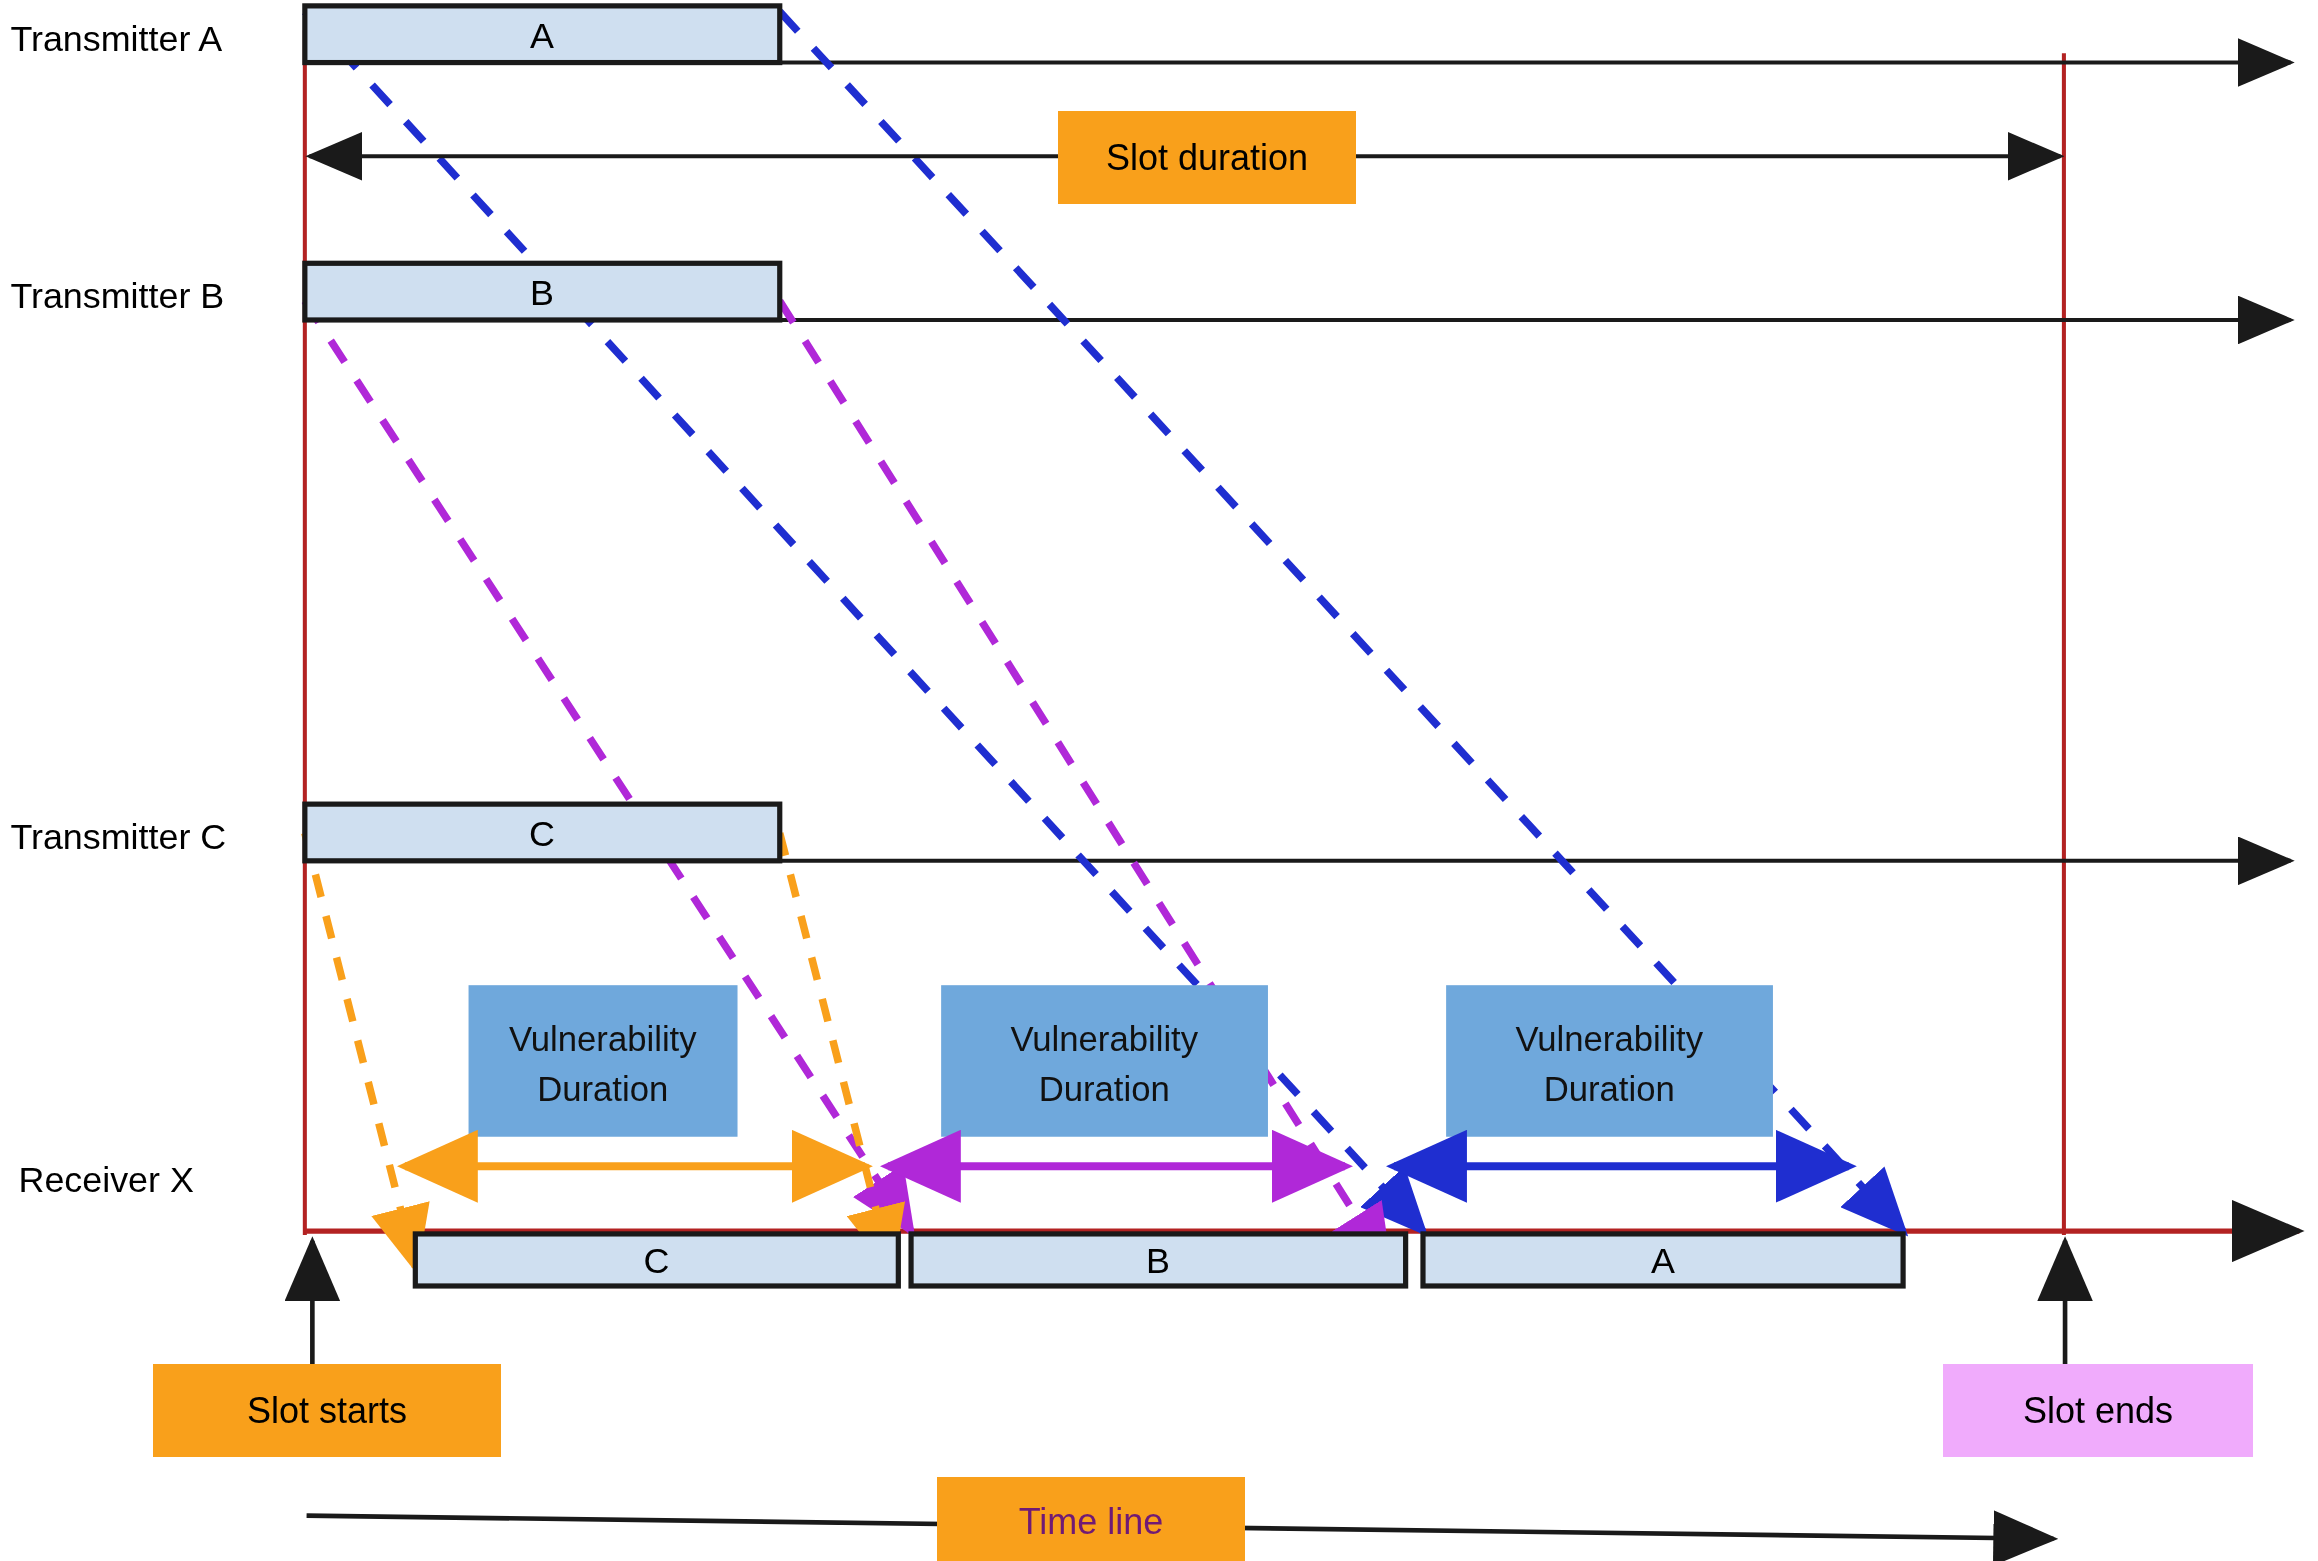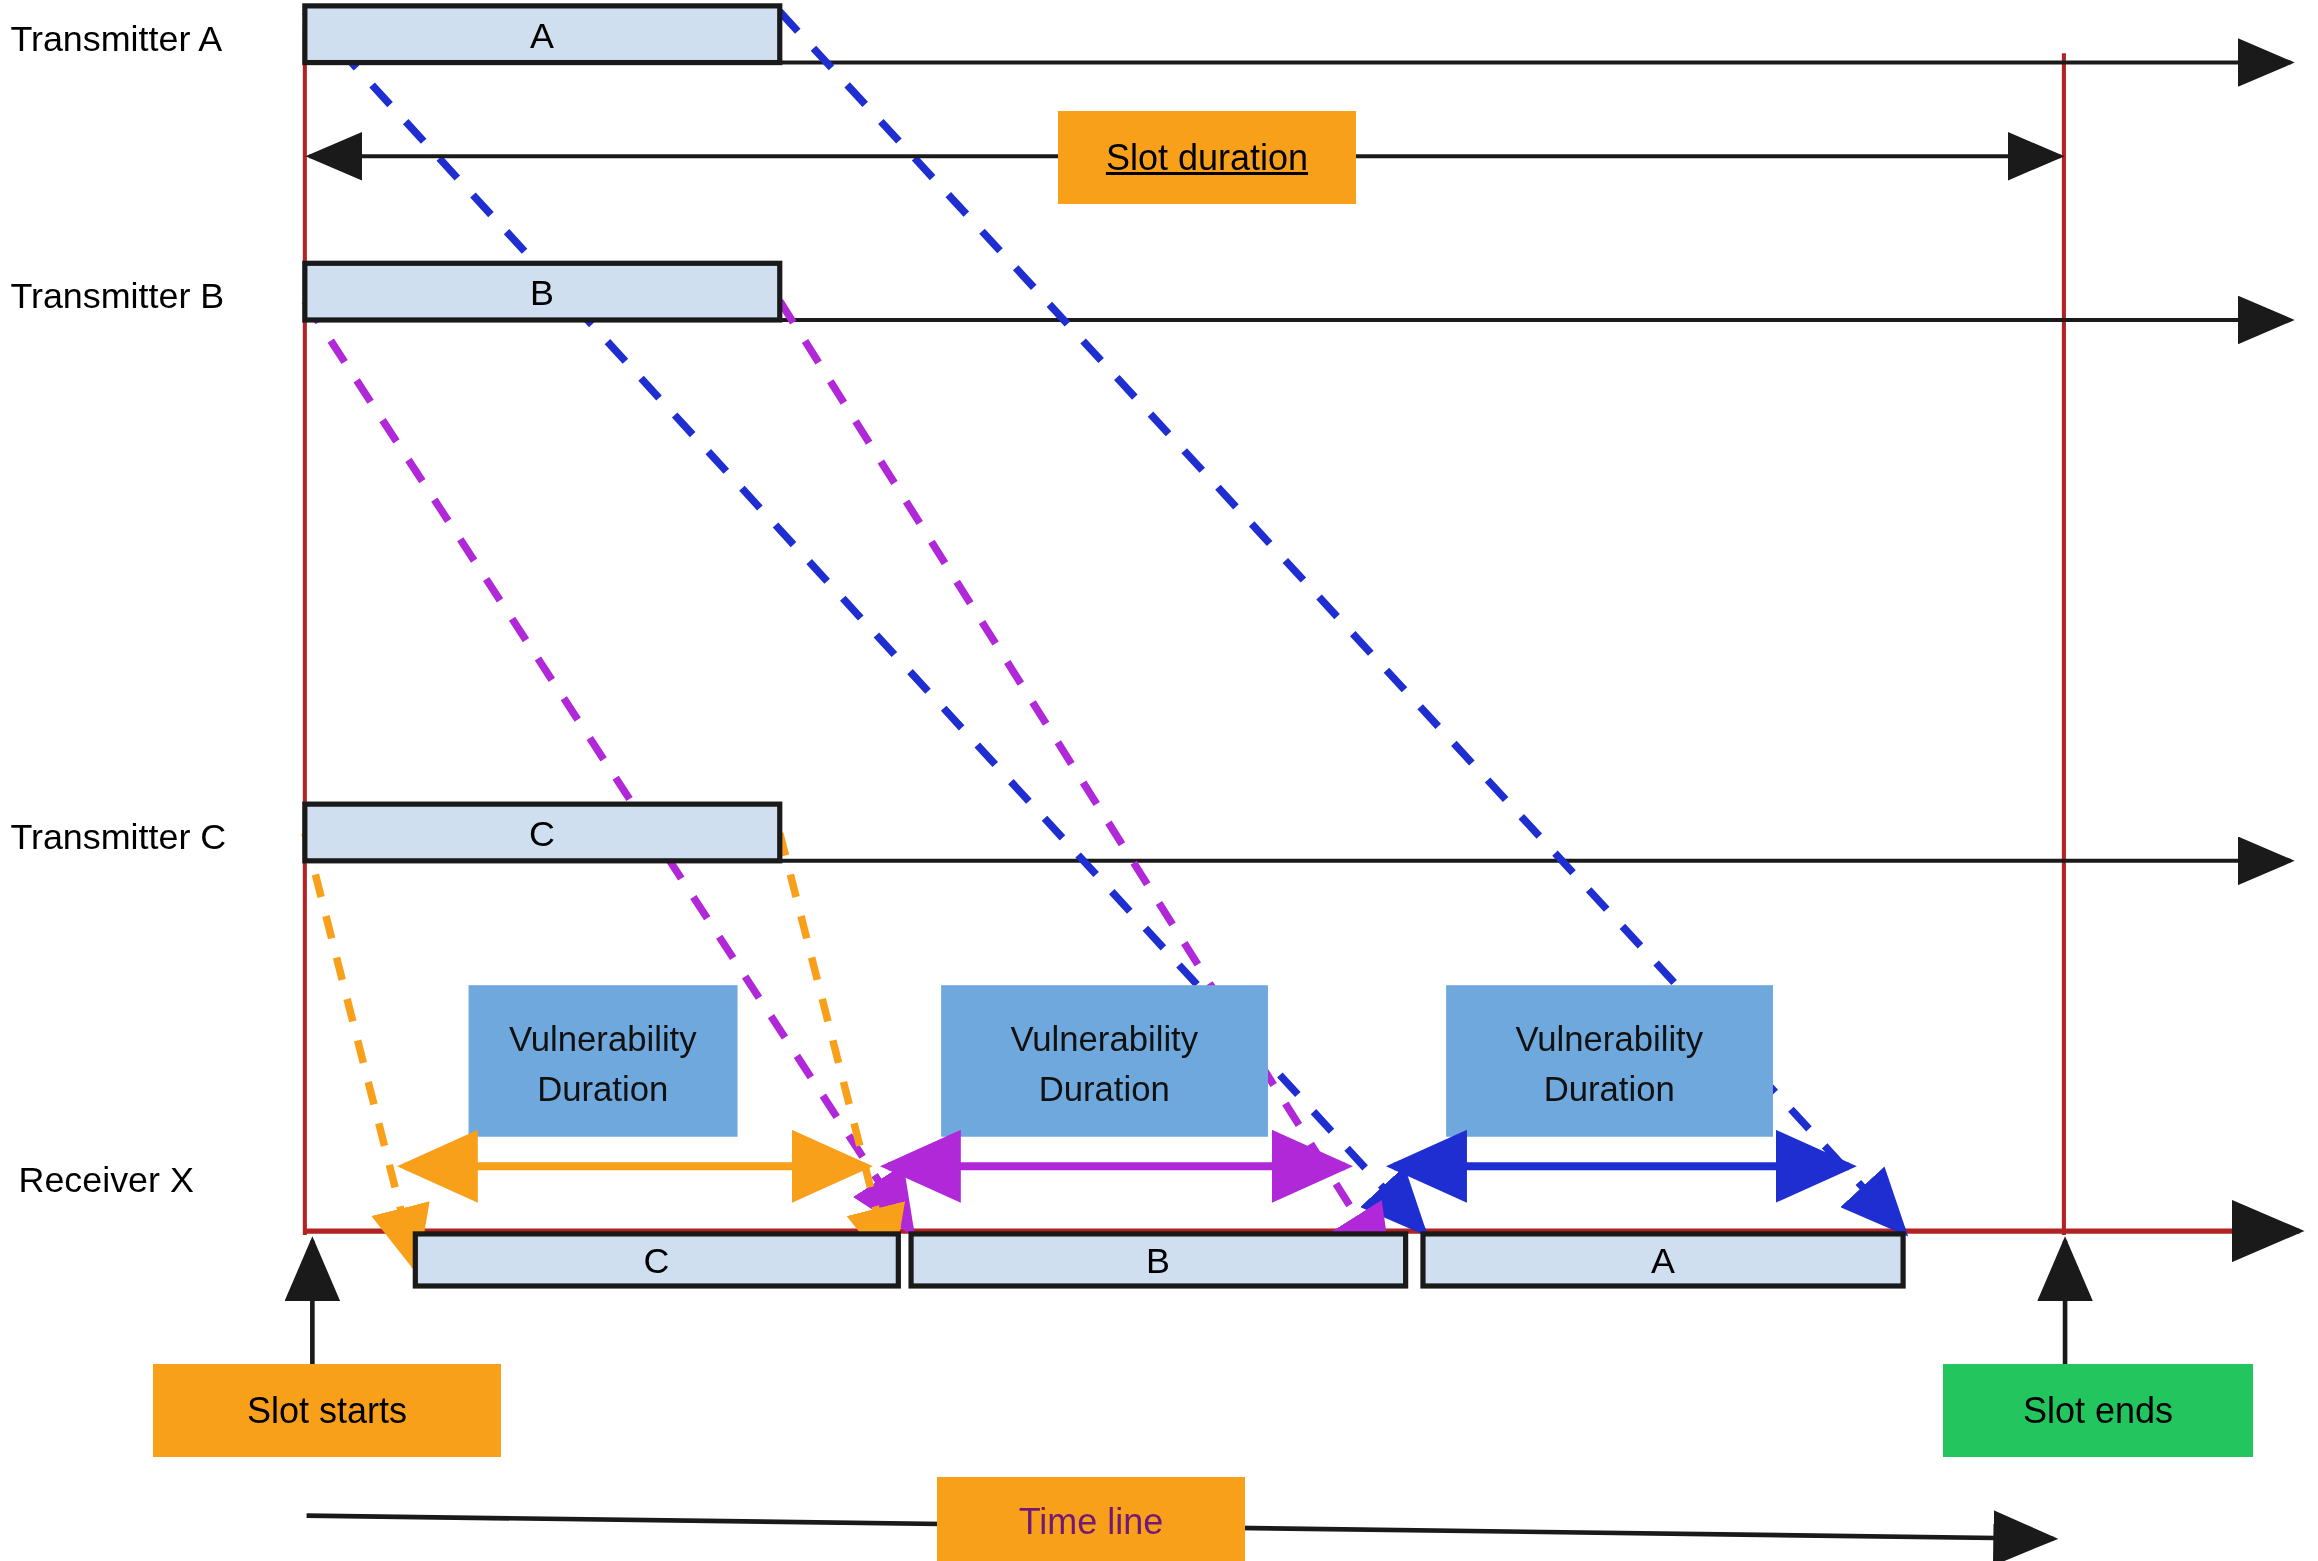--- a/index.html
+++ b/index.html
@@ -155,28 +155,28 @@
       <text class="pkt-label" x="2875" y="2200">A</text>
     </g>
 
     <line x1="540" y1="2420" x2="540" y2="2145" stroke="#1a1a1a" stroke-width="8" marker-end="url(#ah-black-r)"></line>
     <line x1="3570" y1="2420" x2="3570" y2="2145" stroke="#1a1a1a" stroke-width="8" marker-end="url(#ah-black-r)"></line>
 
     <line x1="530" y1="2620" x2="3550" y2="2660" stroke="#1a1a1a" stroke-width="8" marker-end="url(#ah-black-r)"></line>
   </svg>
 
   <div style="position:absolute; left:1058px; top:111px; width:298px; height:93px; background:#f9a01b; display:flex; align-items:center; justify-content:center;">
-    <span style="font-size:36px; color:#000;text-decoration:underline;">Slot duration</span>
+    <span style="font-size:36px; color:#000;">Slot duration</span>
   </div>
 
   <div style="position:absolute; left:153px; top:1364px; width:348px; height:93px; background:#f9a01b; display:flex; align-items:center; justify-content:center;">
     <span style="font-size:36px; color:#000;">Slot starts</span>
   </div>
 
-  <div style="position:absolute; left:1943px; top:1364px; width:310px; height:93px; background:#22c55e; display:flex; align-items:center; justify-content:center;">
+  <div style="position:absolute; left:1943px; top:1364px; width:310px; height:93px; background:#f0abfc; display:flex; align-items:center; justify-content:center;">
     <span style="font-size:36px; color:#000;">Slot ends</span>
   </div>
 
   <div style="position:absolute; left:937px; top:1477px; width:308px; height:90px; background:#f9a01b; display:flex; align-items:center; justify-content:center;">
     <span style="font-size:36px; color:#701a75;">Time line</span>
   </div>
 
 </div>
 
 

